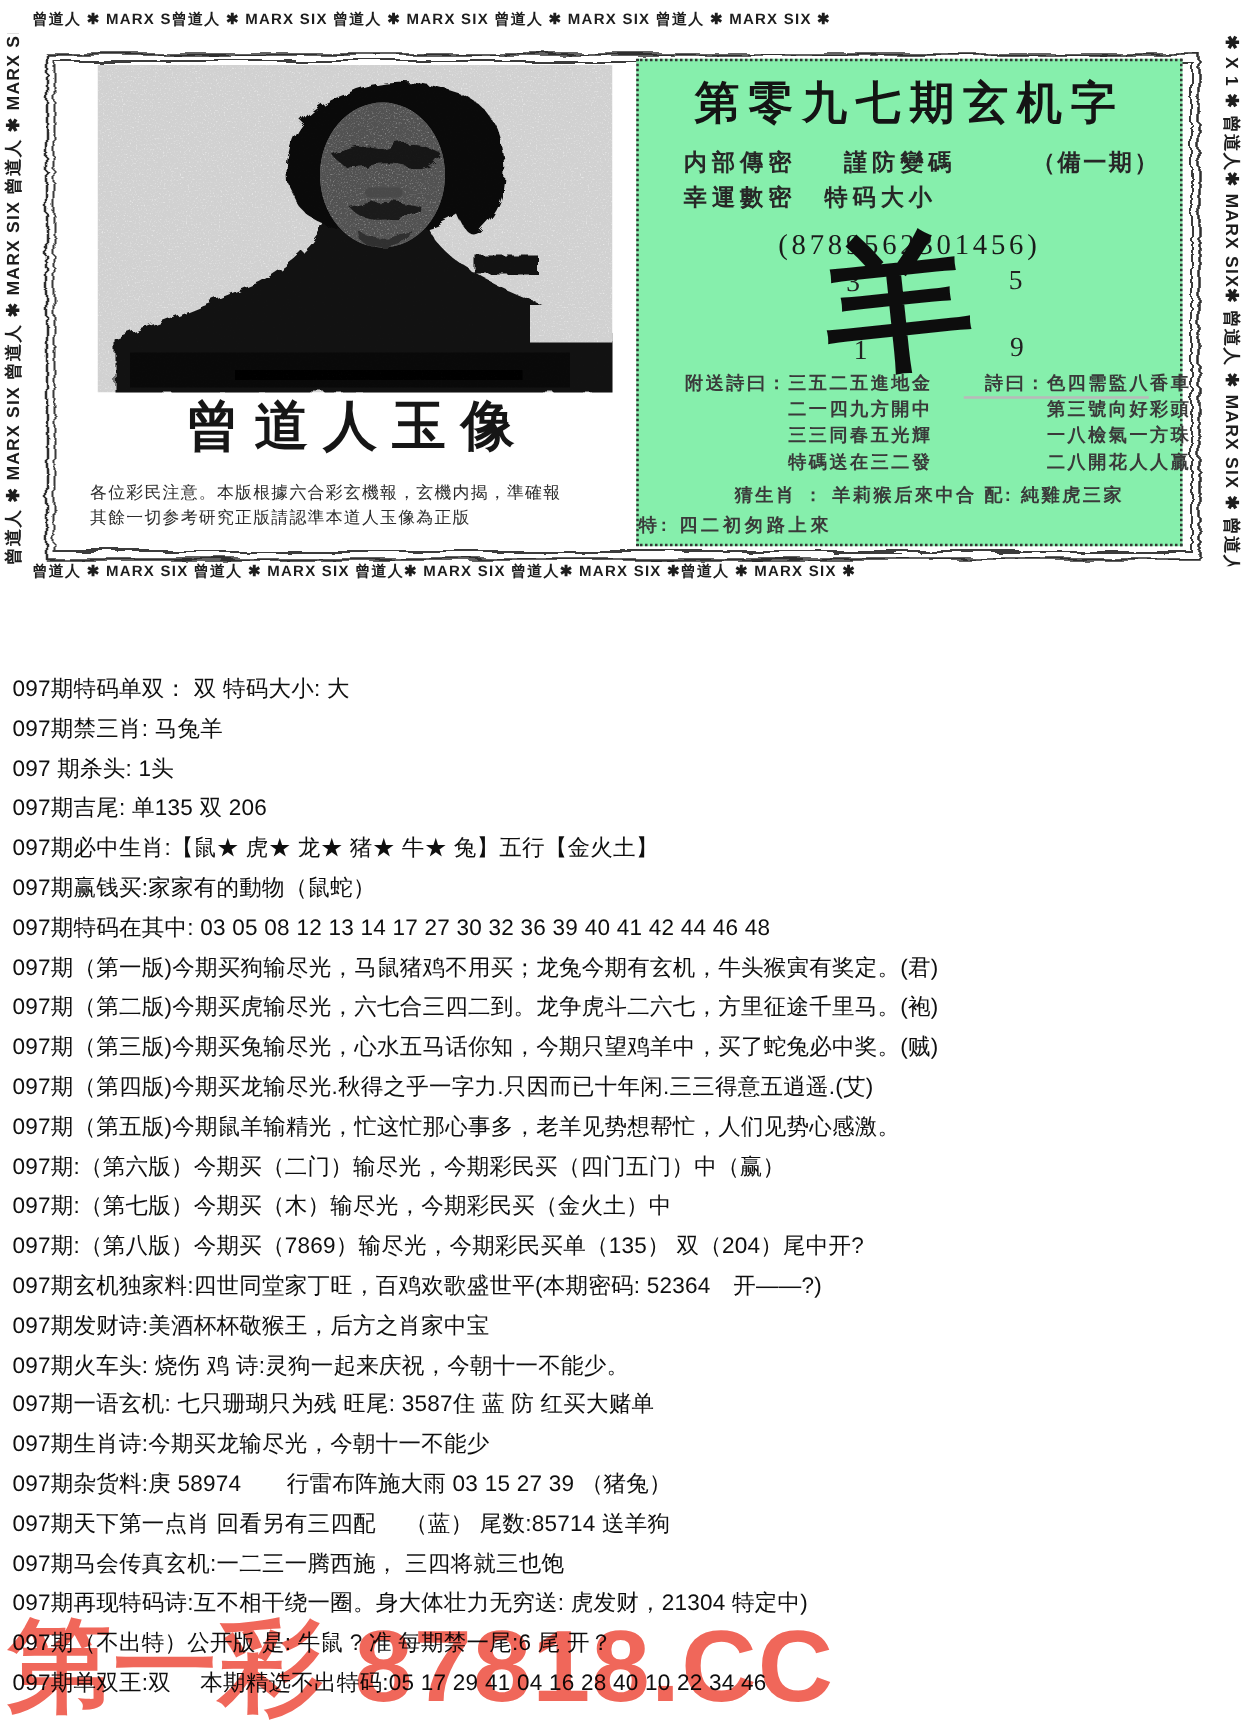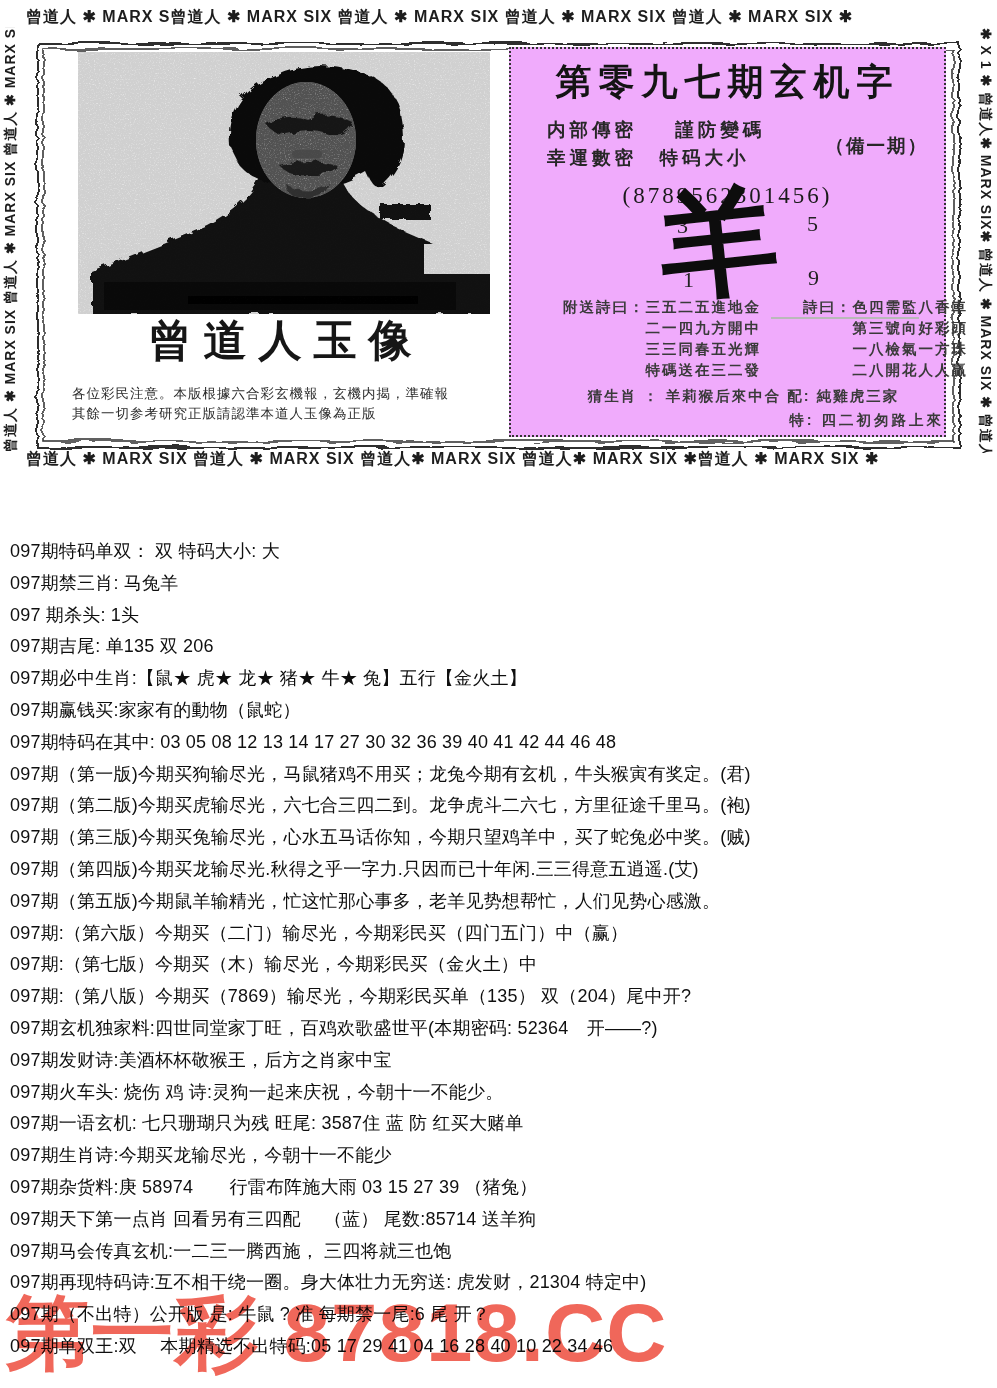--- a/index.html
+++ b/index.html
@@ -2,21 +2,21 @@
 <html><head>
 <meta charset="utf-8">
 <style>
   html,body{margin:0;padding:0;}
   body{
     width:997px;height:1388px;position:relative;overflow:hidden;
     background:#ffffff;color:#111;
     font-family:"Liberation Sans",sans-serif;
   }
   .banner{
-    position:absolute;font-size:16px;font-weight:700;letter-spacing:1px;
+    position:absolute;font-size:12px;font-weight:700;letter-spacing:1px;
     white-space:nowrap;color:#1d1d1d;
   }
   .banner-top{top:7px;left:26px;width:956px;overflow:hidden;}
   .banner-bottom{top:449px;left:26px;width:956px;overflow:hidden;}
   .banner-left{
     top:452px;left:2px;width:425px;overflow:hidden;
     transform:rotate(-90deg);transform-origin:top left;font-size:14px;
   }
   .banner-right{
     top:28px;left:994px;width:425px;overflow:hidden;
@@ -29,32 +29,32 @@
     font-family:"Liberation Serif",serif;font-size:43px;font-weight:700;
     letter-spacing:12px;color:#161616;
   }
   .photo-disclaimer{
     position:absolute;left:72px;top:384px;width:420px;
     font-size:13.5px;line-height:20px;color:#2b2b2b;filter:blur(0.3px);
     letter-spacing:1px;
   }
   .mystery-box{
     position:absolute;left:509px;top:47px;width:437px;height:390px;
-    border:2px dotted #343434;box-sizing:border-box;background:#f0abfc;
+    border:2px dotted #343434;box-sizing:border-box;background:#86efac;
   }
   .mystery-title{
     margin-top:9px;text-align:center;
     font-family:"Liberation Serif",serif;font-size:36px;font-weight:700;
     letter-spacing:7px;color:#141414;
   }
   .mb-subrow{
     position:relative;margin:10px 0 0 36px;font-size:18.5px;letter-spacing:4px;
     color:#272727;filter:blur(0.35px);font-weight:600;height:26px;
   }
-  .mb-subrow .right-tag{position:absolute;right:16px;top:16px;letter-spacing:2px;}
+  .mb-subrow .right-tag{position:absolute;right:16px;top:0;letter-spacing:2px;}
   .mb-digits{
     margin-top:12px;text-align:center;
     font-family:"Liberation Serif",serif;font-size:23px;letter-spacing:3px;color:#1a1a1a;
   }
   .zodiac-zone{position:absolute;left:0;top:160px;width:100%;height:130px;}
   .zodiac-char{
     position:absolute;left:50%;top:-24px;transform:translateX(-58%) rotate(-6deg);
     font-family:"Liberation Serif",serif;font-size:118px;font-weight:900;
     line-height:118px;color:#0d0d0d;
   }
@@ -64,30 +64,30 @@
   .zc-bl{left:172px;top:58px;}
   .zc-br{left:297px;top:56px;}
   .zodiac-underline{position:absolute;left:260px;top:108px;width:148px;height:2px;background:#b9b9b9;}
   .poems{
     position:absolute;left:0;top:248px;width:100%;
     font-size:14.5px;line-height:21px;color:#3a3a3a;filter:blur(0.35px);
     letter-spacing:2px;font-weight:600;
   }
   .poems .cols{display:flex;}
   .poem-group{display:flex;}
-  .poem-group.g1{margin-left:52px;}
+  .poem-group.g1{margin-left:37px;}
   .poem-group.g2{margin-left:42px;}
   .poem-label{white-space:nowrap;}
   .poem-lines div{white-space:nowrap;}
   .guess-line{
     position:absolute;left:16px;top:338px;width:100%;text-align:center;
     font-size:14.5px;color:#3a3a3a;letter-spacing:2px;filter:blur(0.35px);font-weight:600;
   }
   .special-line{
-    position:absolute;left:0;top:362px;width:100%;text-align:right;
+    position:absolute;left:0;top:362px;width:100%;text-align:left;
     font-size:14.5px;color:#3a3a3a;letter-spacing:3px;filter:blur(0.35px);font-weight:600;
   }
   .forecast-lines{position:absolute;left:10px;top:536px;width:986px;}
   .forecast-line{
     font-size:18px;line-height:31.8px;white-space:nowrap;
     font-weight:500;color:#0f0f0f;letter-spacing:0.2px;
   }
   .watermark{
     position:absolute;left:6px;top:1280px;width:990px;
     font-size:81px;font-weight:800;white-space:nowrap;

